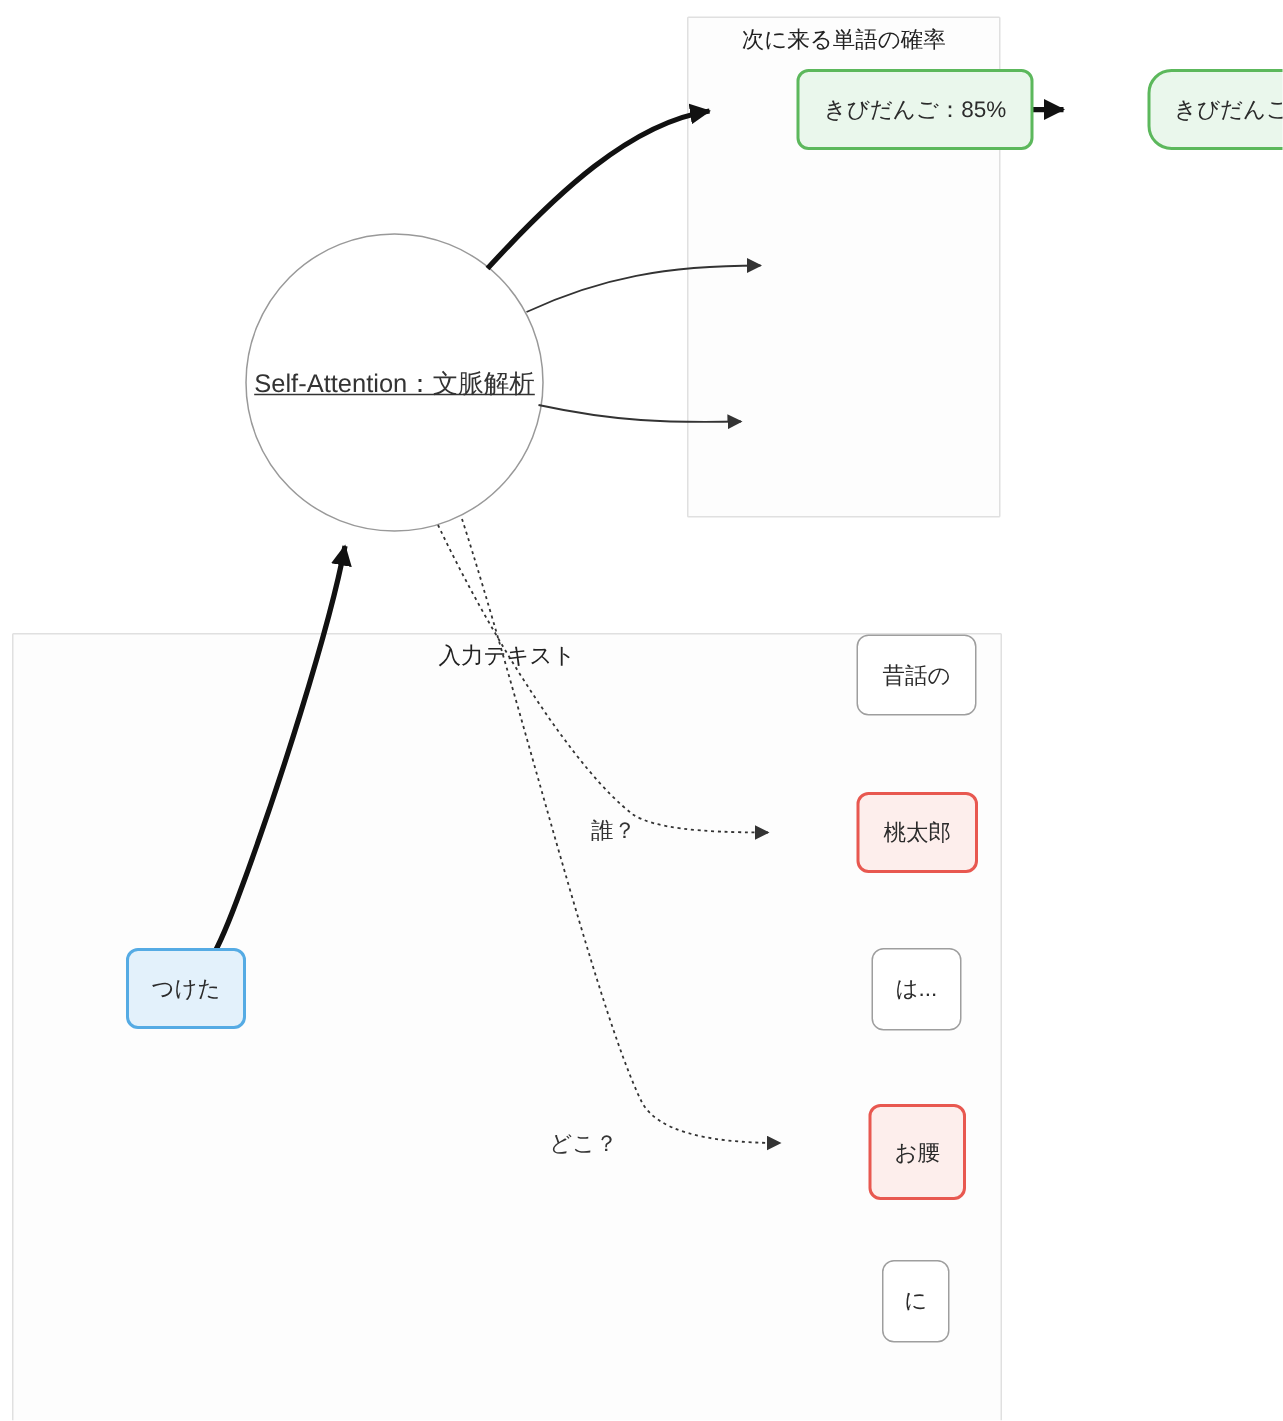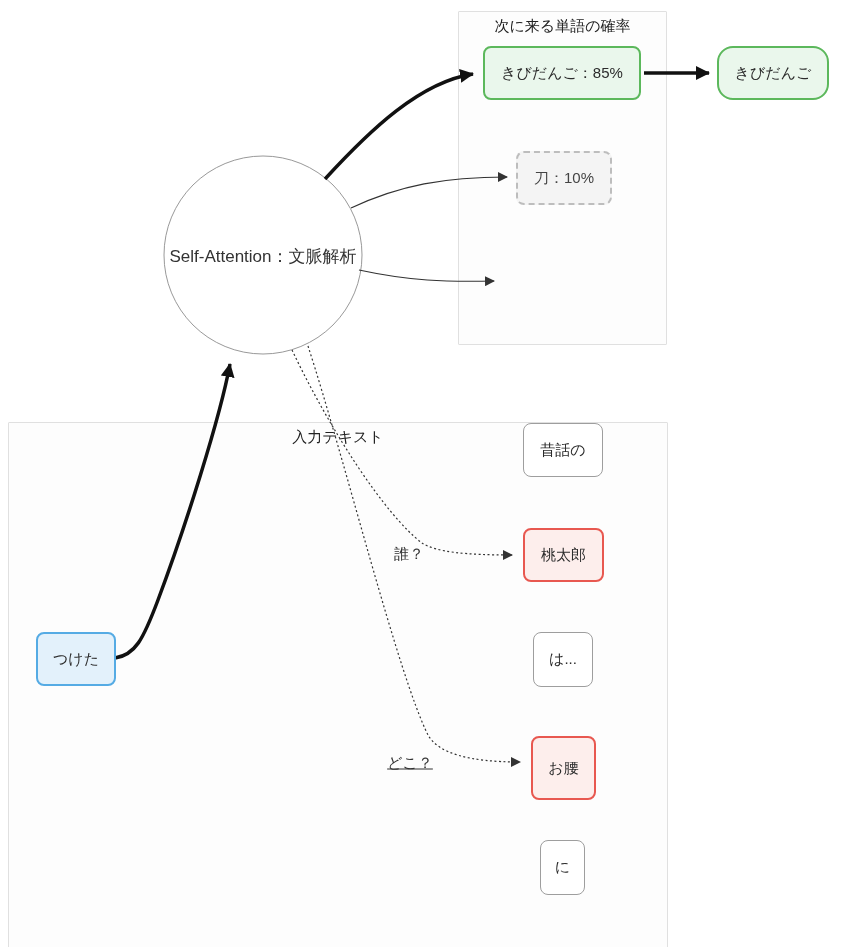--- a/index.html
+++ b/index.html
@@ -10,20 +10,21 @@
   
   .cluster{position:absolute;border:1px solid #e0e0e0;background:#fdfdfd;border-radius:1px;box-sizing:border-box;}
   .cluster-title{position:absolute;width:100%;top:5px;text-align:center;font-size:15px;color:#222;}
   
   svg.edges{position:absolute;left:0;top:0;z-index:2;}
   
   .node{
     position:absolute;z-index:3;display:flex;align-items:center;justify-content:center;
     box-sizing:border-box;border-radius:8px;font-size:15px;color:#2b2b2b;background:#fff;
     border:1px solid #9e9e9e;
+    margin-left:48px;
   }
   .node.green{border:2px solid #5cb85c;background:#eaf7ec;}
   .node.red{border:2px solid #e85850;background:#fdeeec;}
   .node.blue{border:2px solid #55abe4;background:#e3f1fb;}
   .node.dashed{border:2px dashed #bdbdbd;background:#f4f4f4;color:#444;}
   
   .circle-label{
     position:absolute;z-index:3;transform:translate(-50%,-50%);
     font-size:17px;color:#333;white-space:nowrap;
   }
@@ -65,32 +66,29 @@
 
     <path d="M 351 208 C 400 185 445 177 507 177" fill="none" stroke="#333" stroke-width="1.2" marker-end="url(#mthin)"></path>
 
     <path d="M 359 270 C 410 281 445 282 494 281" fill="none" stroke="#333" stroke-width="1.2" marker-end="url(#mthin)"></path>
 
     <path d="M 292 350 C 330 430 385 515 422 543 C 436 552 465 555 512 555" fill="none" stroke="#333" stroke-width="1.2" stroke-dasharray="2,2.5" marker-end="url(#mthin)"></path>
 
     <path d="M 308 346 C 345 460 398 675 428 735 C 438 753 468 762 520 762" fill="none" stroke="#333" stroke-width="1.2" stroke-dasharray="2,2.5" marker-end="url(#mthin)"></path>
   </svg>
 
-  <div class="circle-label" style="left:263px;top:256px;">Self-Attention：文脈解析</div>
+  <div class="circle-label" style="left:263px;top:256px;text-decoration:underline;">Self-Attention：文脈解析</div>
 
   <div class="edge-label" style="left:409px;top:554px;">誰？</div>
-  <div class="edge-label" style="left:410px;top:763px;text-decoration:underline;">どこ？</div>
+  <div class="edge-label" style="left:389px;top:763px;">どこ？</div>
 
   <div class="node green" style="left:483px;top:46px;width:158px;height:54px;">
     <span>きびだんご：85%</span>
   </div>
 
-  <div class="node dashed" style="left:516px;top:151px;width:96px;height:54px;">
-    <span>刀：10%</span>
-  </div>
 
 
   <div class="node green" style="left:717px;top:46px;width:112px;height:54px;border-radius:16px;">
     <span>きびだんご</span>
   </div>
 
   <div class="node red" style="left:523px;top:528px;width:81px;height:54px;">
     <span>桃太郎</span>
   </div>
 

